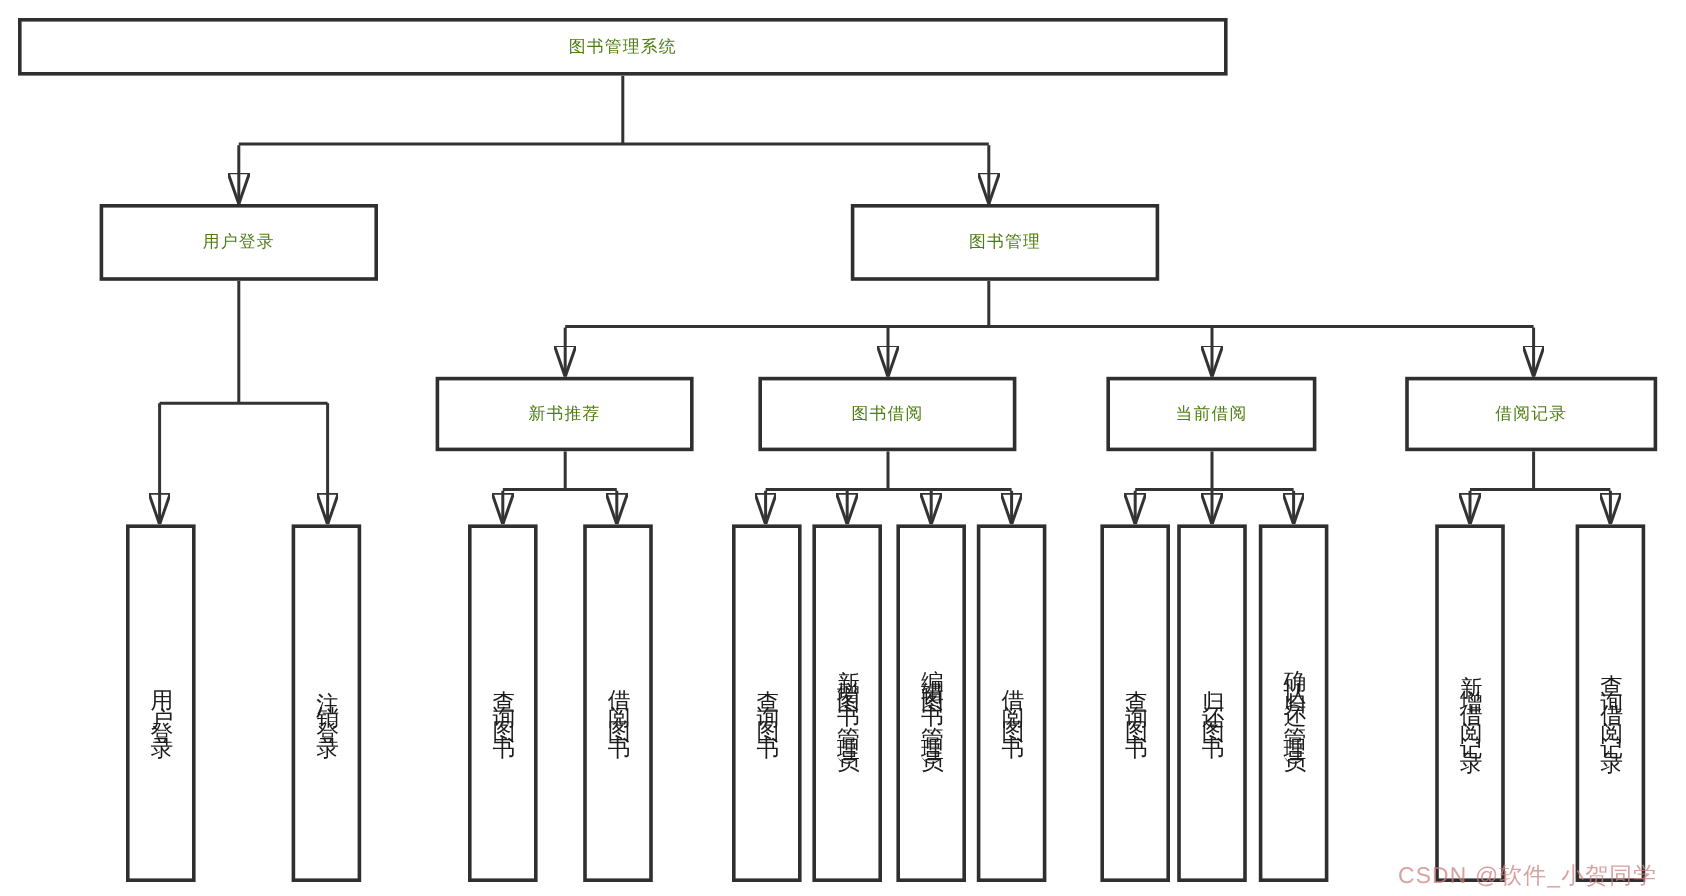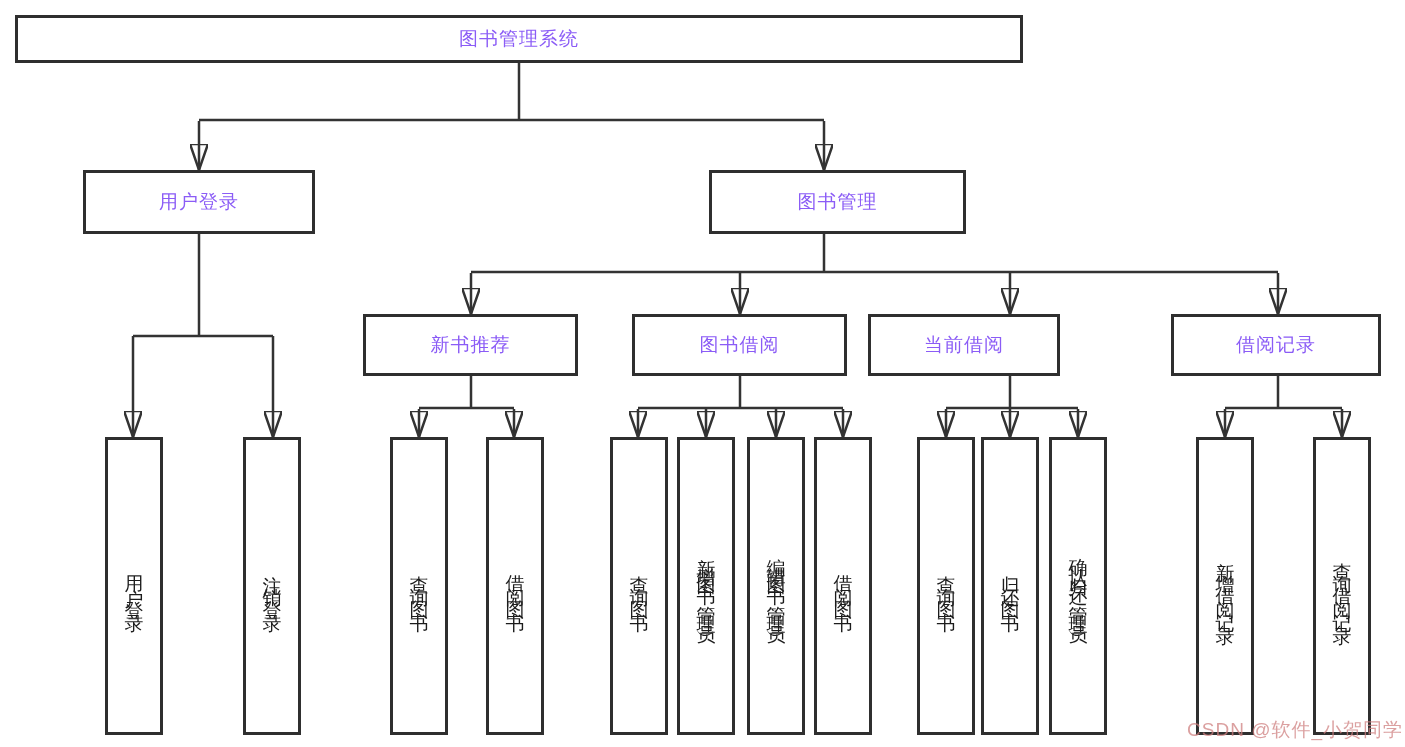--- a/index.html
+++ b/index.html
@@ -11,30 +11,30 @@
   #diagram{position:absolute;inset:0;width:1405px;height:747px;}
   svg.connectors{position:absolute;left:0;top:0;z-index:1;pointer-events:none;}
   svg.connectors path, svg.connectors line{stroke:#333333;stroke-width:2.5;fill:none;}
   svg.connectors .arrowline{marker-end:url(#arrowhead);}
   .node{
     position:absolute;box-sizing:border-box;z-index:2;
     background:#ffffff;border:3px solid #2f2f2f;
     display:flex;align-items:center;justify-content:center;
   }
   .node .lbl{
-    font-size:19px;color:#8b5cf6;letter-spacing:1px;white-space:nowrap;font-family:Liberation Serif, serif;
+    font-size:14px;color:#4d7c0f;letter-spacing:1px;white-space:nowrap;font-family:Liberation Serif, serif;
   }
   .node .vlbl{
     font-size:19px;color:#1c1c1c;white-space:nowrap;
     writing-mode:vertical-rl;text-orientation:mixed;
     letter-spacing:0.68em;
   }
   .node .vlbl.long{letter-spacing:0.5em;}
   #watermark{
-    position:absolute;right:2px;bottom:4px;z-index:3;
+    position:absolute;right:24px;bottom:4px;z-index:3;
     font-size:19px;letter-spacing:1px;
     color:rgba(207,128,128,0.75);
     pointer-events:none;white-space:nowrap;margin-left:12px;
   }
 </style>
 </head>
 <body>
 
 <div id="diagram">
 
@@ -103,21 +103,21 @@
   <div class="node" style="left:709px;top:170px;width:257px;height:64px">
     <span class="lbl">图书管理</span>
   </div>
 
   <div class="node" style="left:632px;top:314px;width:215px;height:62px">
     <span class="lbl">图书借阅</span>
   </div>
   <div class="node" style="left:363px;top:314px;width:215px;height:62px">
     <span class="lbl">新书推荐</span>
   </div>
-  <div class="node" style="left:868px;top:314px;width:192px;height:62px">
+  <div class="node" style="left:922px;top:314px;width:175px;height:62px">
     <span class="lbl">当前借阅</span>
   </div>
   <div class="node" style="left:1171px;top:314px;width:210px;height:62px">
     <span class="lbl">借阅记录</span>
   </div>
 
   <div class="node" style="left:105px;top:437px;width:58px;height:298px">
     <span class="vlbl">用户登录</span>
   </div>
   <div class="node" style="left:243px;top:437px;width:58px;height:298px">

